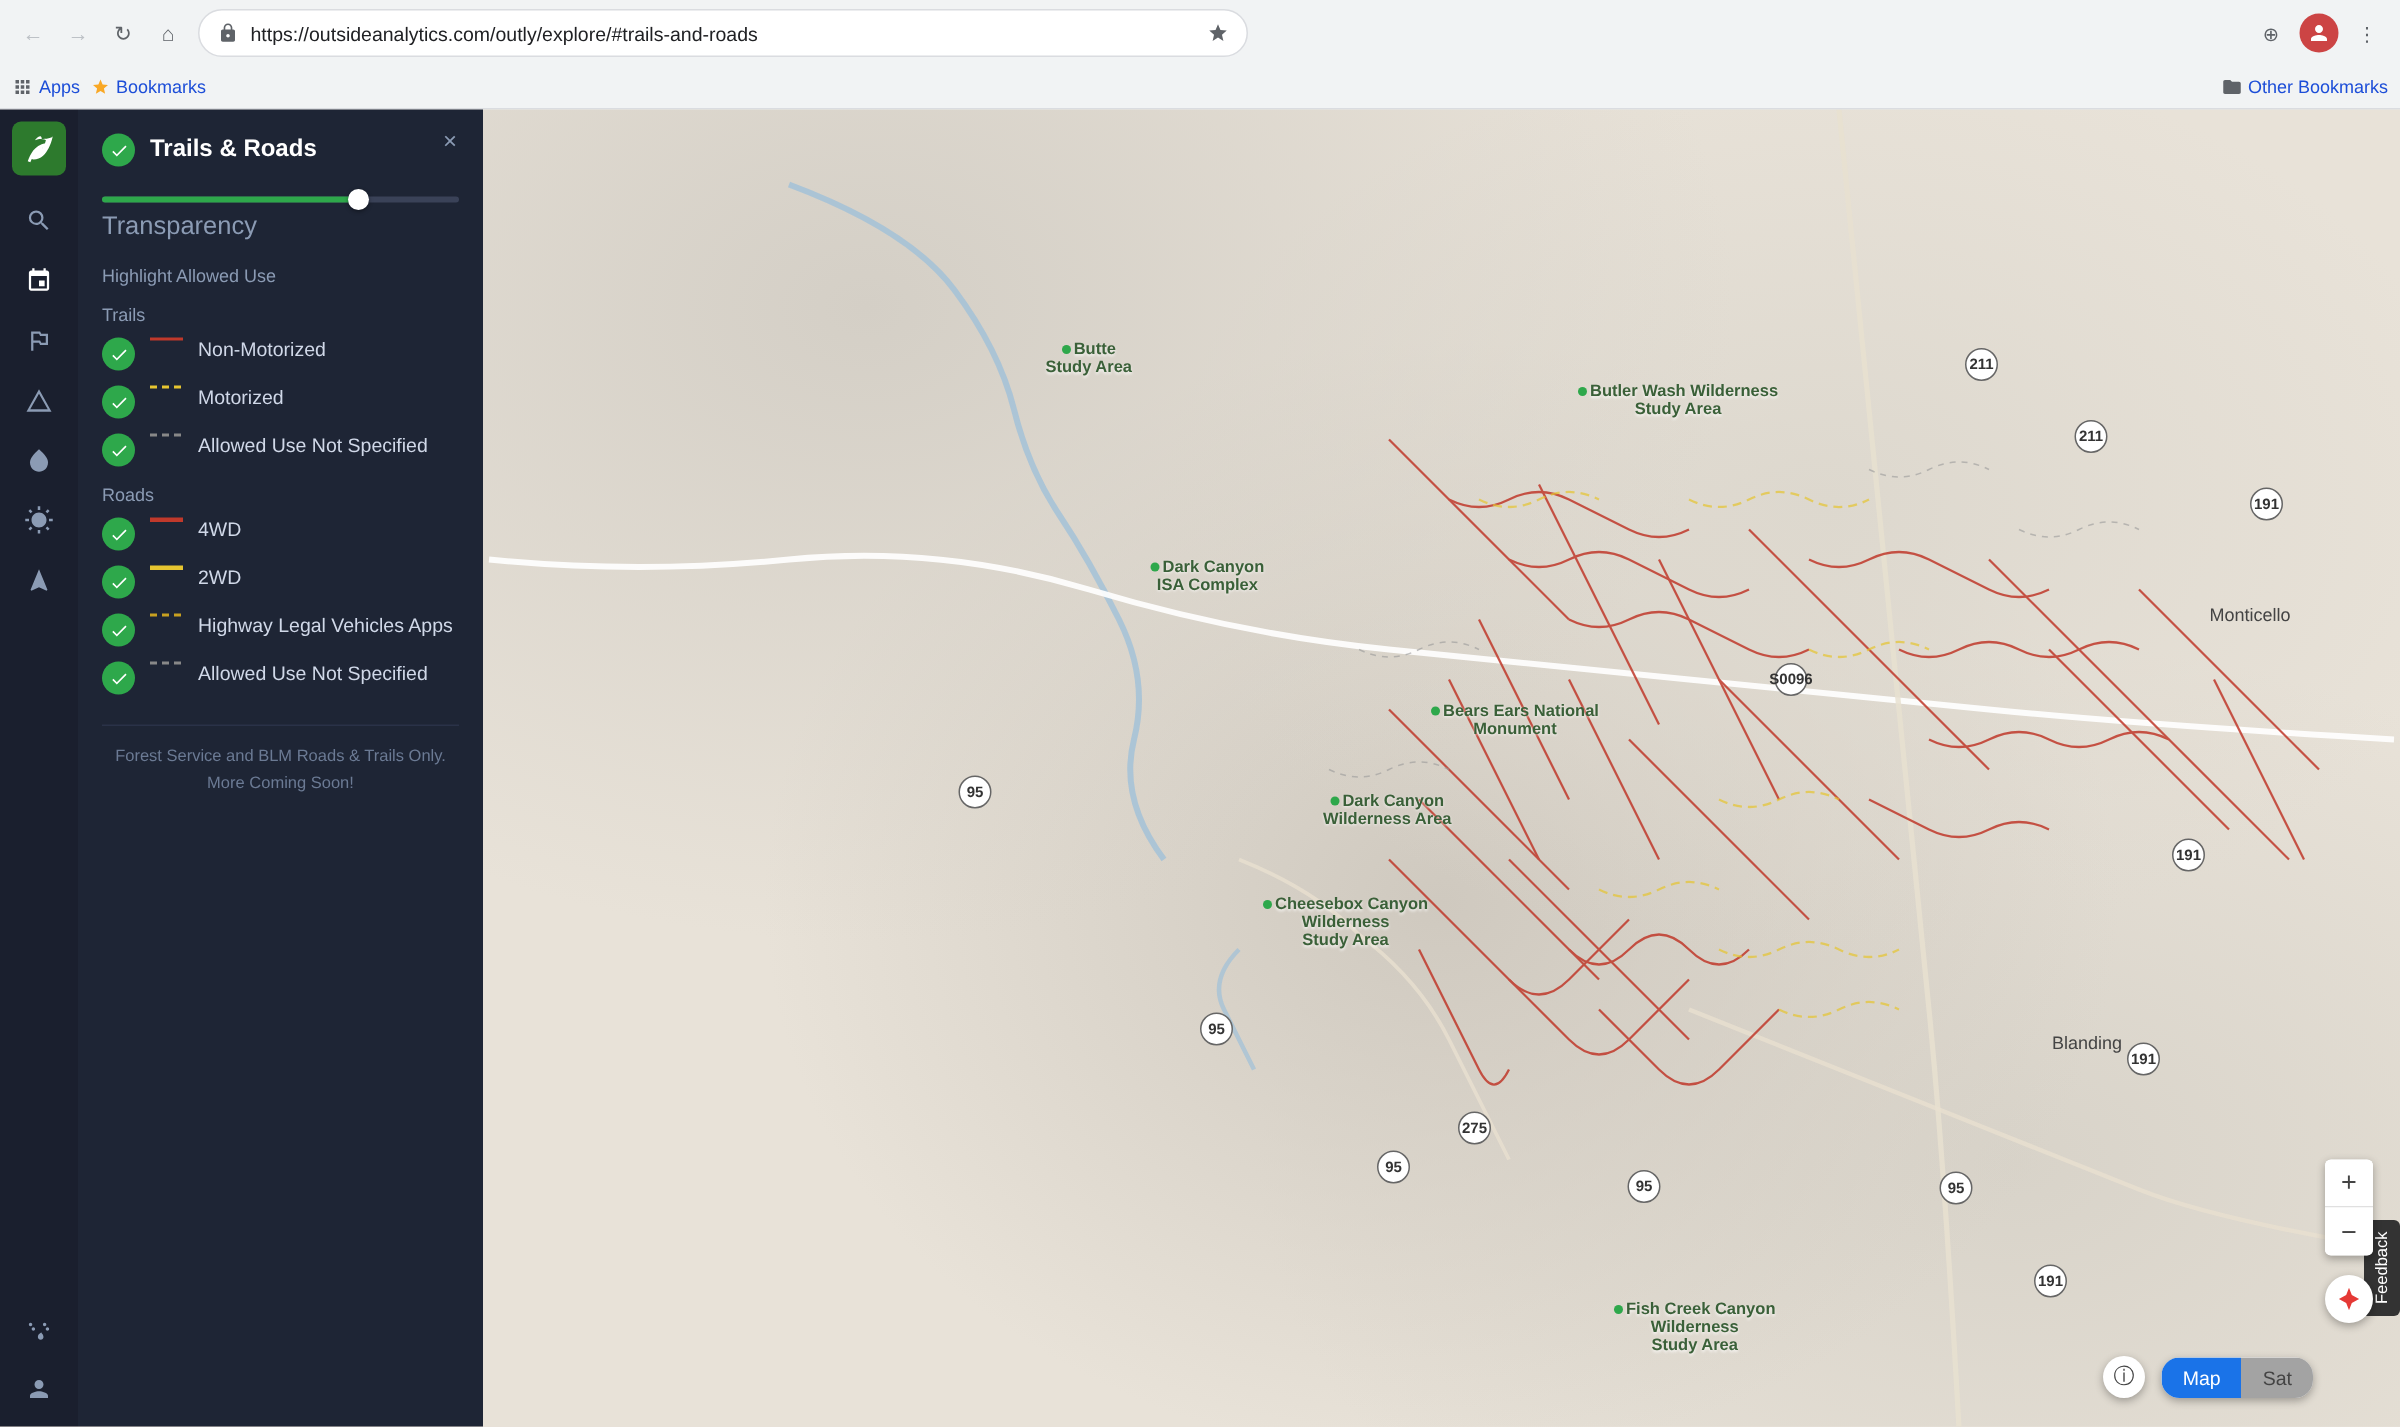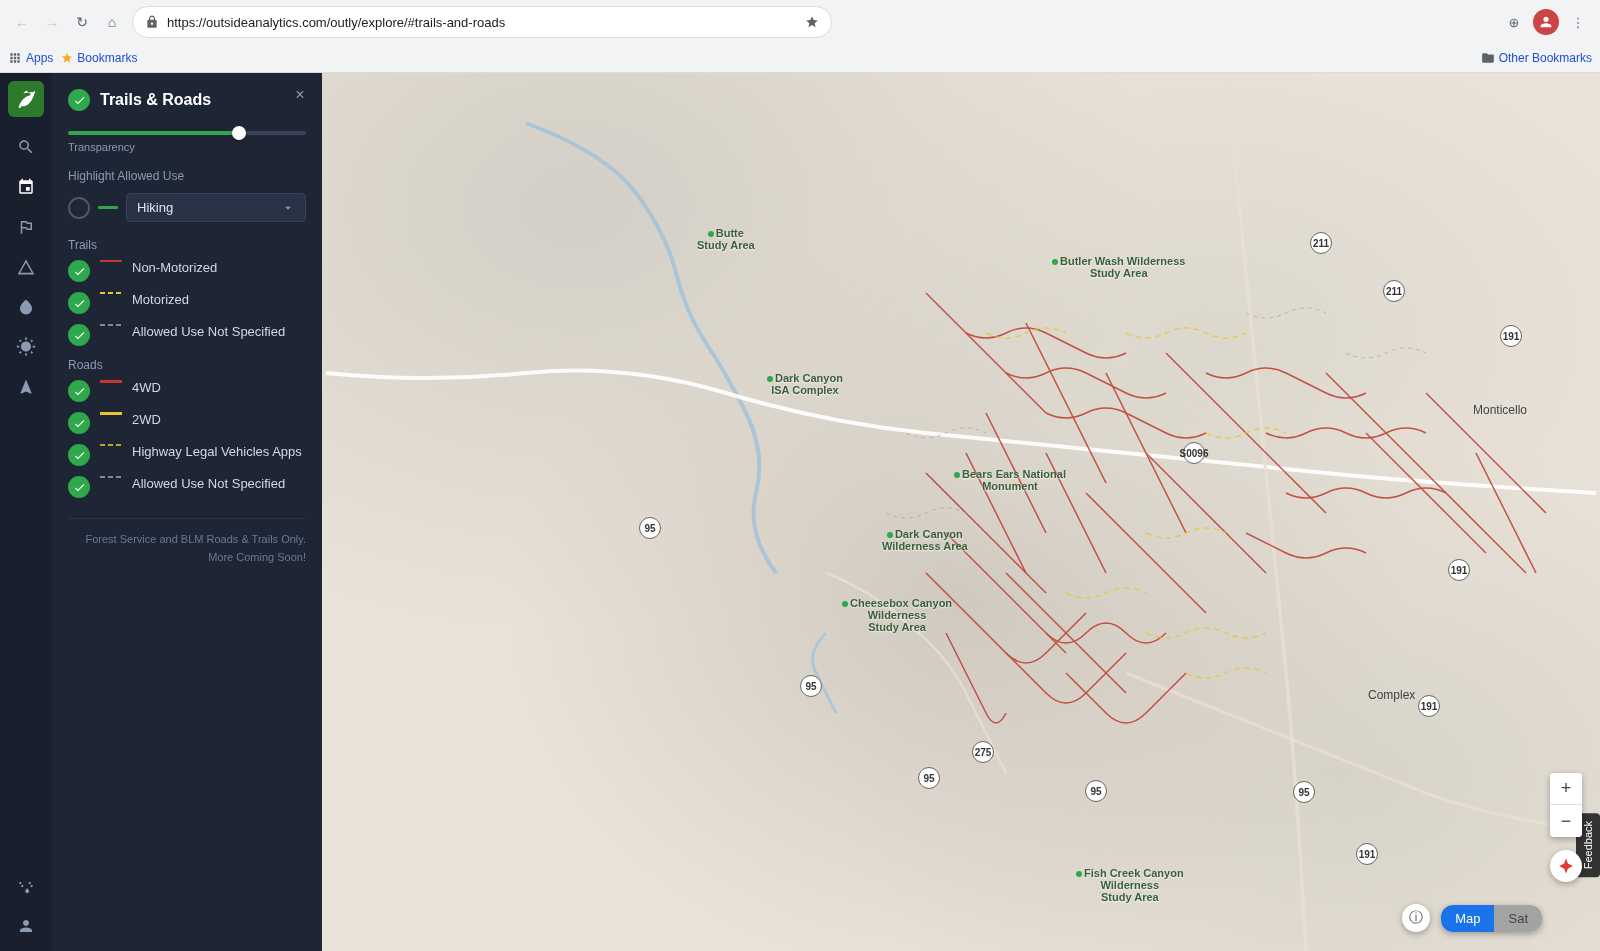--- a/index.html
+++ b/index.html
@@ -73,21 +73,21 @@
     }
     .panel-title-row { display: flex; align-items: center; gap: 10px; margin-bottom: 20px; }
     .panel-title { font-size: 16px; font-weight: 600; color: #fff; }
     .green-check-circle {
       width: 22px; height: 22px; background: #2ea84b; border-radius: 50%;
       display: flex; align-items: center; justify-content: center; flex-shrink: 0;
     }
 
     
     .slider-section { margin-bottom: 16px; }
-    .slider-label { font-size: 11px; color: #8b9bb4; margin-top: 6px; }
+    .slider-label { font-size: 17px; color: #8b9bb4; margin-top: 6px; }
     .slider-track {
       position: relative; height: 4px; background: #3a4258; border-radius: 2px; margin: 8px 0 4px;
     }
     .slider-fill { position: absolute; left: 0; top: 0; height: 4px; background: #2ea84b; border-radius: 2px; width: 72%; }
     .slider-thumb {
       position: absolute; top: 50%; transform: translate(-50%, -50%);
       width: 14px; height: 14px; background: #fff; border-radius: 50%; box-shadow: 0 1px 3px rgba(0,0,0,0.4);
       left: 72%; cursor: pointer;
     }
 
@@ -109,21 +109,21 @@
     
     .category-label { font-size: 12px; color: #8b9bb4; margin: 12px 0 8px; font-weight: 500; }
     .legend-item {
       display: flex; align-items: flex-start; gap: 10px; margin-bottom: 10px;
     }
     .legend-item-text { font-size: 13px; color: #d0d8e8; }
 
     
     .panel-footer {
       margin-top: 20px; padding-top: 12px; border-top: 1px solid #2a3248;
-      font-size: 11px; color: #6b7a94; text-align: right; line-height: 1.6;
+      font-size: 11px; color: #6b7a94; text-align: center; line-height: 1.6;
     }
 
     
     .map-area { flex: 1; position: relative; overflow: hidden; }
     .map-bg {
       width: 100%; height: 100%; background: #e8e2d8;
       background-image:
         
         radial-gradient(ellipse at 20% 15%, #d4cfc6 0%, transparent 40%),
         radial-gradient(ellipse at 70% 30%, #ddd8ce 0%, transparent 35%),
@@ -304,30 +304,20 @@
 
     <div class="slider-section">
       <div class="slider-track">
         <div class="slider-fill"></div>
         <div class="slider-thumb"></div>
       </div>
       <div class="slider-label">Transparency</div>
     </div>
 
     <div class="section-label">Highlight Allowed Use</div>
-    <div class="highlight-row">
-      <div class="highlight-circle"></div>
-      <div class="green-dash"></div>
-      <div class="dropdown-select">
-        <span>Hiking</span>
-        <svg width="14" height="14" viewBox="0 0 24 24">
-            <path fill="#8b9bb4" d="M7 10l5 5 5-5z"></path>
-          </svg>
-      </div>
-    </div>
 
     <div class="category-label">Trails</div>
 
     <div class="legend-item">
       <div class="green-check-circle">
         <svg width="13" height="13" viewBox="0 0 24 24">
             <path fill="#fff" d="M9 16.17L4.83 12l-1.42 1.41L9 19 21 7l-1.41-1.41z"></path>
           </svg>
       </div>
       <div style="width:22px; height:2px; background:#c0392b; flex-shrink:0;"></div>
@@ -483,21 +473,21 @@
       <span class="dot"></span>Dark Canyon<br>Wilderness Area
     </div>
     <div class="place-label" style="left:520px; top:524px;">
       <span class="dot"></span>Cheesebox Canyon<br>Wilderness<br>Study Area
     </div>
     <div class="place-label" style="left:754px; top:794px;">
       <span class="dot"></span>Fish Creek Canyon<br>Wilderness<br>Study Area
     </div>
 
     <div class="city-label" style="left:1151px; top:330px;">Monticello</div>
-    <div class="city-label" style="left:1046px; top:615px;">Complex</div>
+    <div class="city-label" style="left:1046px; top:615px;">Blanding</div>
 
     <div class="hwy-shield" style="left:988px; top:127px;">211</div>
     <div class="hwy-shield" style="left:1061px; top:175px;">211</div>
     <div class="hwy-shield" style="left:1178px; top:220px;">191</div>
     <div class="hwy-shield" style="left:1126px; top:454px;">191</div>
     <div class="hwy-shield" style="left:1096px; top:590px;">191</div>
     <div class="hwy-shield" style="left:317px; top:412px;">95</div>
     <div class="hwy-shield" style="left:478px; top:570px;">95</div>
     <div class="hwy-shield" style="left:596px; top:662px;">95</div>
     <div class="hwy-shield" style="left:763px; top:675px;">95</div>

